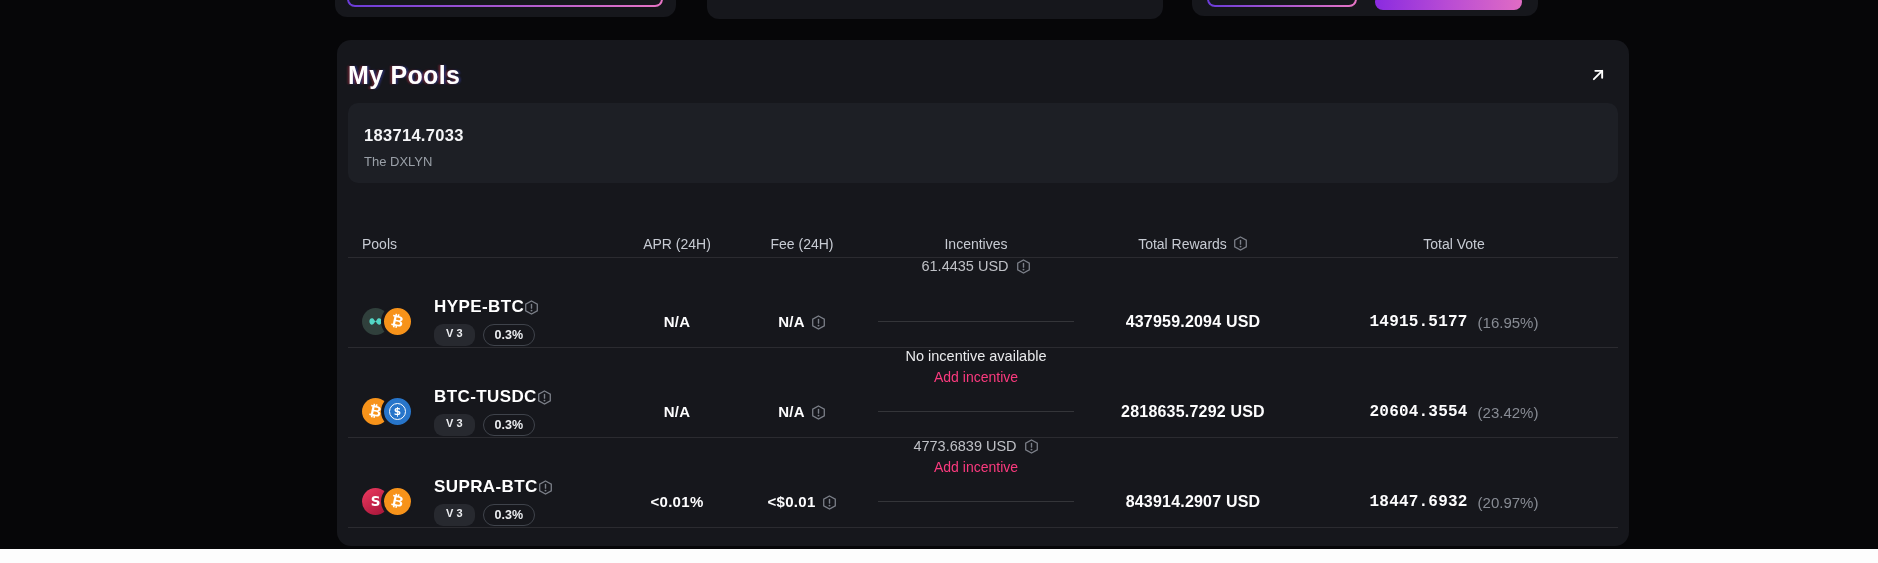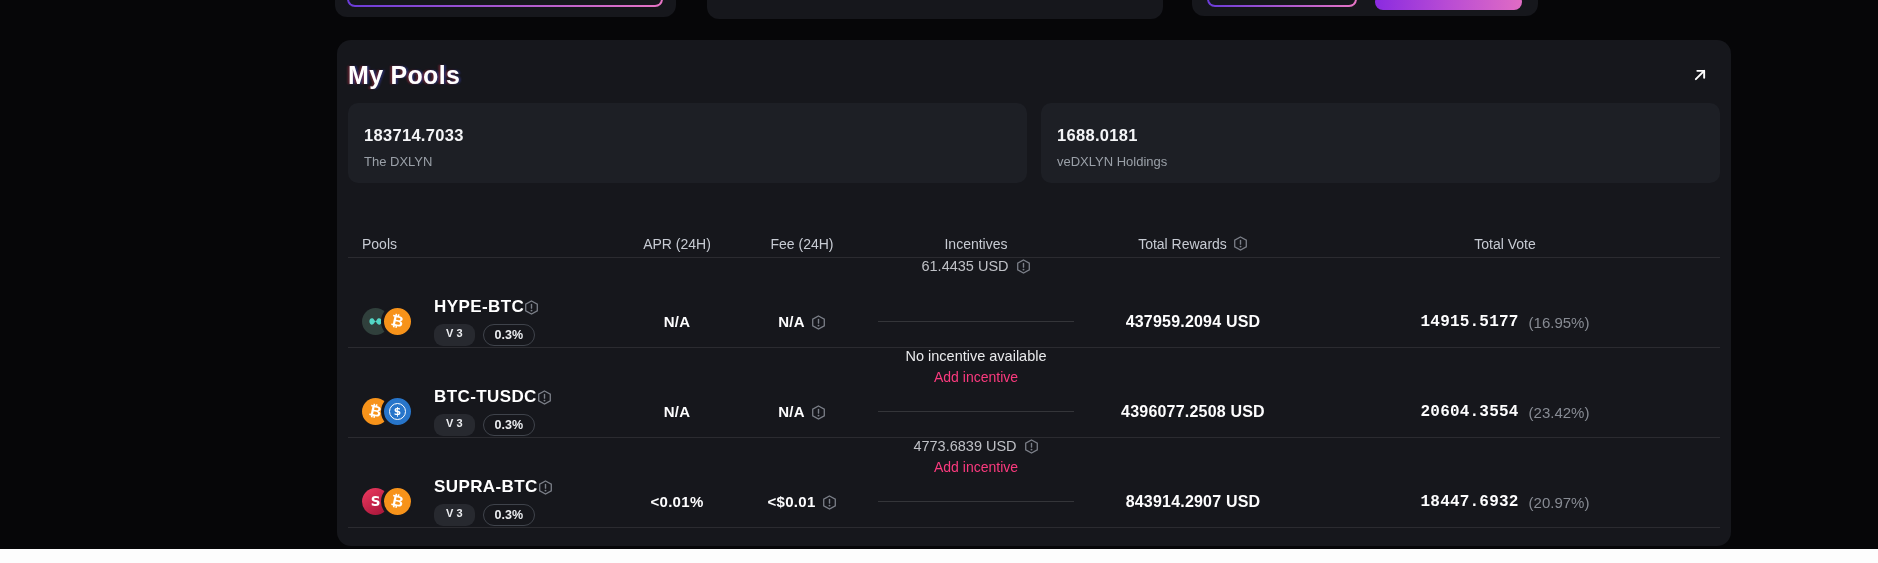--- a/index.html
+++ b/index.html
@@ -35,21 +35,21 @@
                linear-gradient(90deg,#6a3bd8,#e674c4) border-box;
   }
   #topcard-1 .gbtn-outline{left:12px;top:-9px;width:316px;}
   #topcard-3 .gbtn-outline{left:15px;top:-9px;width:150px;}
   .gbtn-fill{
     position:absolute;left:183px;top:-6px;width:147px;height:16px;border-radius:12px;
     background:linear-gradient(90deg,#8a2be0,#b94cd4,#e06cc4);
   }
   
   .pools-card{
-    position:absolute;left:337px;top:40px;width:1394px;height:506px;
+    position:absolute;left:337px;top:40px;width:1292px;height:506px;
     background:var(--card-bg);border-radius:14px;
   }
   .card-title{
     position:absolute;left:11px;top:21px;
     font-size:25px;font-weight:800;letter-spacing:.3px;color:#fff;
     text-shadow:-2px 0 2px rgba(255,60,90,.30),2px 0 2px rgba(80,90,255,.30);
   }
   .expand-btn{position:absolute;right:22px;top:26px;width:18px;height:18px;cursor:pointer;background:none;border:none;}
   
   .stats{position:absolute;left:11px;right:11px;top:63px;display:flex;gap:14px;}
@@ -120,24 +120,20 @@
       <path d="M4.3 11.7 L11.7 4.3"></path>
         <path d="M5.6 4.3 H11.7 V10.4"></path>
     </svg>
   </button>
 
   <div class="stats">
     <div class="stat-box">
       <div class="stat-value">183714.7033</div>
       <div class="stat-label">The DXLYN</div>
     </div>
-    <div class="stat-box">
-      <div class="stat-value">1688.0181</div>
-      <div class="stat-label">veDXLYN Holdings</div>
-    </div>
   </div>
 
   <div class="table">
 
     <div class="tgrid thead">
       <div class="th first">Pools</div>
       <div class="th">APR (24H)</div>
       <div class="th">Fee (24H)</div>
       <div class="th">Incentives</div>
       <div class="th">
@@ -261,21 +257,21 @@
         </span>
       </div>
       <div class="inc-cell">
         <div class="inc-top bright">
           <span>No incentive available</span>
         </div>
         <div class="inc-divider"></div>
         <button class="add-incentive">Add incentive</button>
       </div>
       <div class="cell">
-          <span class="rewards">4396077.2508 USD</span>
+          <span class="rewards">2818635.7292 USD</span>
         </div>
       <div class="cell">
         <span class="vote-num">20604.3554</span>
         <span class="vote-pct">(23.42%)</span>
       </div>
     </div>
 
     <div class="tgrid trow">
       <div class="pool-cell">
         <div class="coin-pair">

